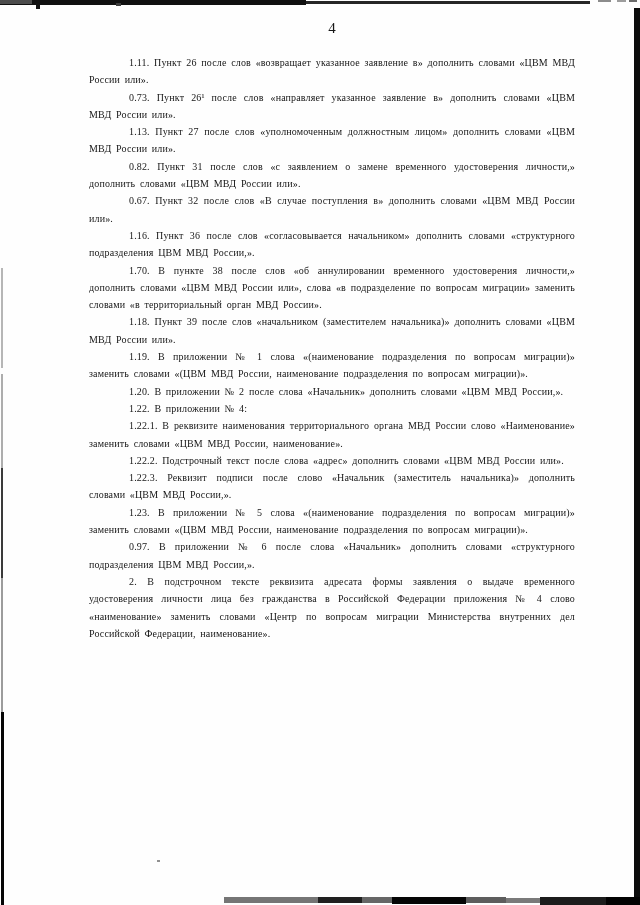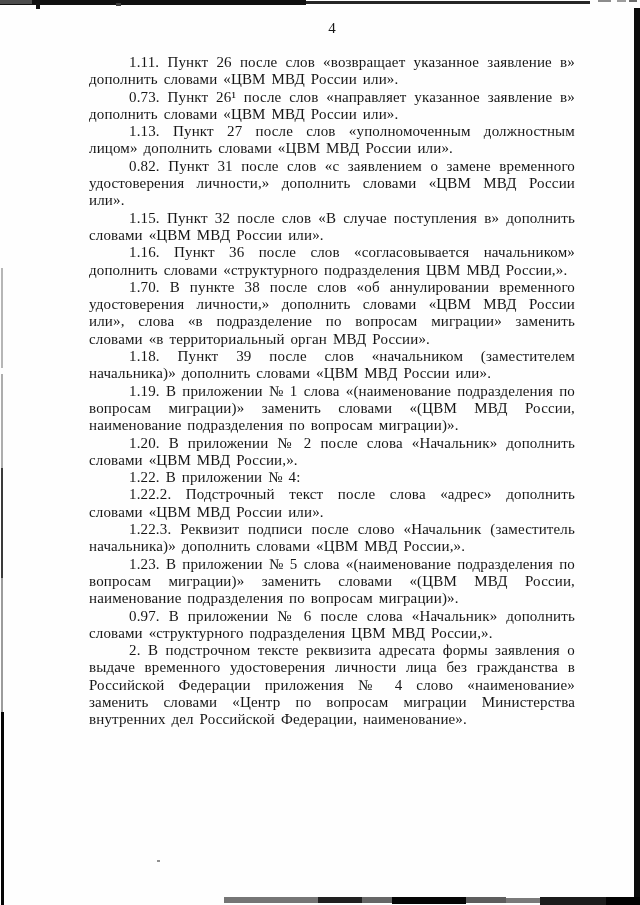--- a/index.html
+++ b/index.html
@@ -48,21 +48,21 @@
     letter-spacing: 0.2px;
   }
   .doc-body {
     position: absolute;
     left: 89px;
     top: 54px;
     width: 486px;
   }
   .doc-body p {
     margin: 0;
-    font-size: 15px;
+    font-size: 10px;
     line-height: 17.3px;
     text-indent: 40px;
     text-align: justify;
     word-spacing: 2px;
     letter-spacing: 0.15px;
   }
 </style>
 </head>
 <body>
 
@@ -92,27 +92,28 @@
   <div class="artifact bottom-seg-8"></div>
   <div class="artifact speck"></div>
 
   <div class="page-number">4</div>
 
   <div class="doc-body">
     <p>1.11. Пункт 26 после слов «возвращает указанное заявление в» дополнить словами «ЦВМ МВД России или».</p>
     <p>0.73. Пункт 26¹ после слов «направляет указанное заявление в» дополнить словами «ЦВМ МВД России или».</p>
     <p>1.13. Пункт 27 после слов «уполномоченным должностным лицом» дополнить словами «ЦВМ МВД России или».</p>
     <p>0.82. Пункт 31 после слов «с заявлением о замене временного удостоверения личности,» дополнить словами «ЦВМ МВД России или».</p>
-    <p>1.15. Пункт 32 после слов «В случае поступления в» дополнить словами «ЦВМ МВД России или».</p>
+    <p>0.67. Пункт 32 после слов «В случае поступления в» дополнить словами «ЦВМ МВД России или».</p>
     <p>1.16. Пункт 36 после слов «согласовывается начальником» дополнить словами «структурного подразделения ЦВМ МВД России,».</p>
     <p>1.70. В пункте 38 после слов «об аннулировании временного удостоверения личности,» дополнить словами «ЦВМ МВД России или», слова «в подразделение по вопросам миграции» заменить словами «в территориальный орган МВД России».</p>
     <p>1.18. Пункт 39 после слов «начальником (заместителем начальника)» дополнить словами «ЦВМ МВД России или».</p>
     <p>1.19. В приложении № 1 слова «(наименование подразделения по вопросам миграции)» заменить словами «(ЦВМ МВД России, наименование подразделения по вопросам миграции)».</p>
     <p>1.20. В приложении № 2 после слова «Начальник» дополнить словами «ЦВМ МВД России,».</p>
     <p>1.22. В приложении № 4:</p>
+    <p>1.22.1. В реквизите наименования территориального органа МВД России слово «Наименование» заменить словами «ЦВМ МВД России, наименование».</p>
     <p>1.22.2. Подстрочный текст после слова «адрес» дополнить словами «ЦВМ МВД России или».</p>
     <p>1.22.3. Реквизит подписи после слово «Начальник (заместитель начальника)» дополнить словами «ЦВМ МВД России,».</p>
     <p>1.23. В приложении № 5 слова «(наименование подразделения по вопросам миграции)» заменить словами «(ЦВМ МВД России, наименование подразделения по вопросам миграции)».</p>
     <p>0.97. В приложении № 6 после слова «Начальник» дополнить словами «структурного подразделения ЦВМ МВД России,».</p>
     <p>2. В подстрочном тексте реквизита адресата формы заявления о выдаче временного удостоверения личности лица без гражданства в Российской Федерации приложения № 4 слово «наименование» заменить словами «Центр по вопросам миграции Министерства внутренних дел Российской Федерации, наименование».</p>
   </div>
 
 </div>
 
 </body></html>

